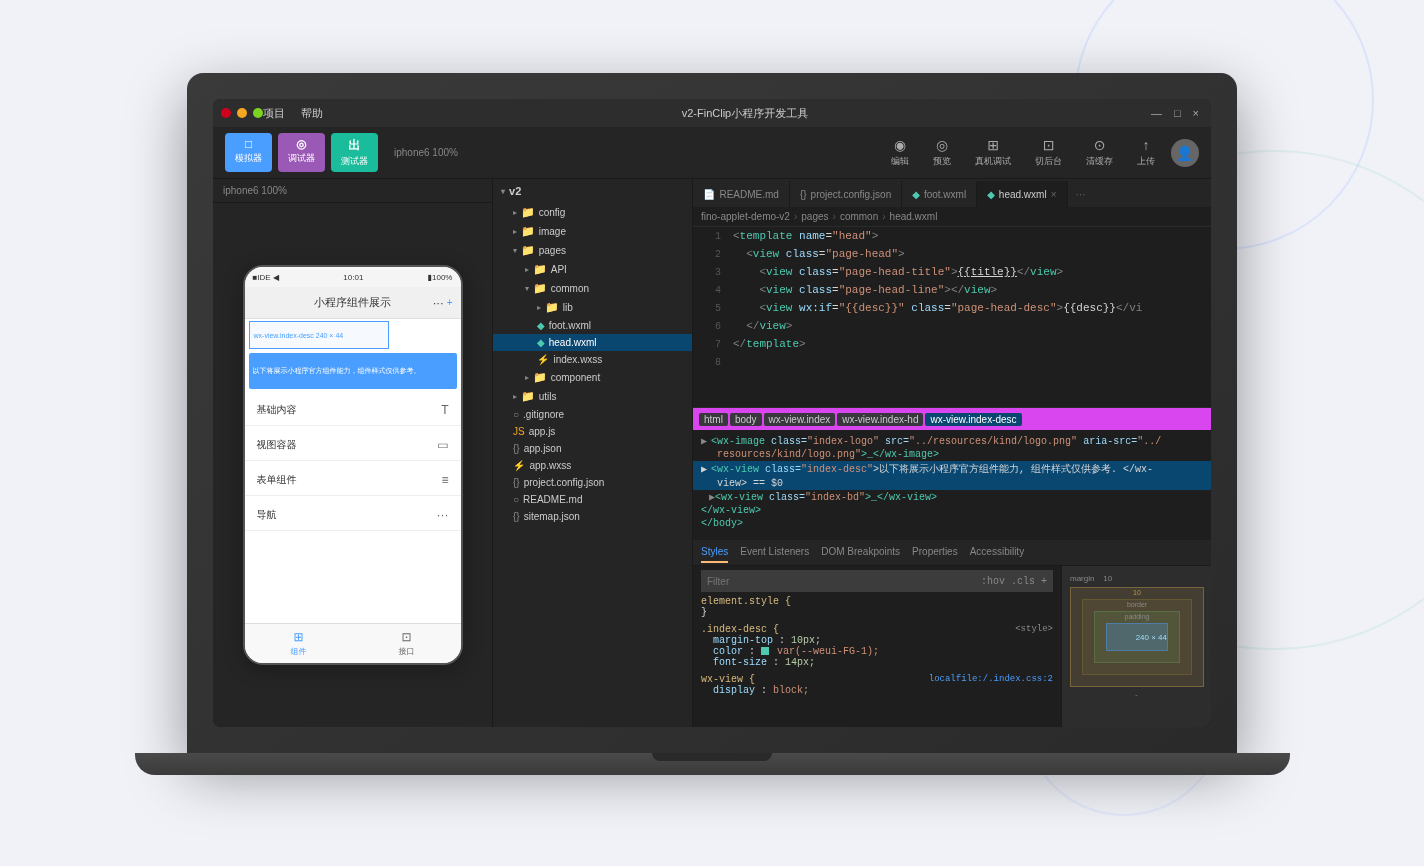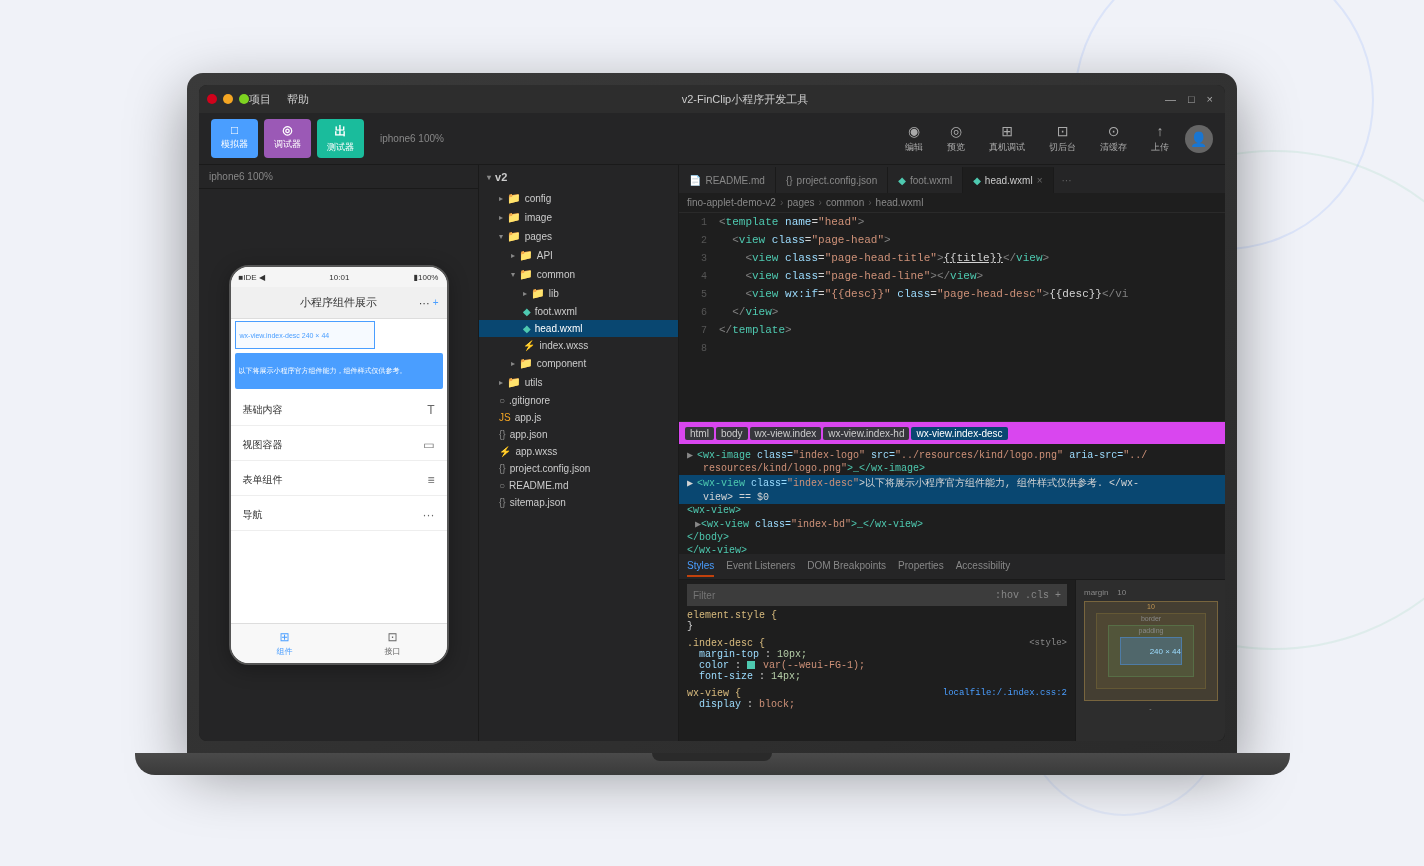--- a/index.html
+++ b/index.html
@@ -30,21 +30,21 @@
     .laptop {
       position: relative;
       width: 1050px;
       height: 720px;
     }
     .laptop-body {
       background: linear-gradient(145deg, #3a3a3a, #2a2a2a);
       border-radius: 16px 16px 0 0;
       width: 100%;
       height: 680px;
-      padding: 12px;
+      padding: 26px;
       box-shadow: 0 20px 60px rgba(0,0,0,0.4);
       position: relative;
     }
     .laptop-screen {
       background: #1e1e1e;
       width: 100%;
       height: 100%;
       border-radius: 8px;
       overflow: hidden;
       display: flex;
@@ -501,21 +501,21 @@
       flex-shrink: 0;
     }
     .ins-tab {
       color: #888;
       cursor: pointer;
       padding: 4px 0;
       border-bottom: 2px solid transparent;
     }
     .ins-tab.active {
       color: #4a9eff;
-      border-bottom: 2px solid #c2410c;
+      border-bottom: 2px solid #fdba74;
     }
 
     .styles-panel {
       display: flex;
       flex: 1;
       overflow: hidden;
     }
     .styles-left {
       flex: 1;
       overflow-y: auto;
@@ -868,34 +868,31 @@
               </div>
               <div class="html-line selected">
                 <span style="margin-right:4px;">▶</span>
                 <span class="html-tag-name">&lt;wx-view</span>
                 <span class="html-attr-name"> class=</span><span class="html-attr-value">"index-desc"</span>
                 <span style="color:#d4d4d4;">&gt;以下将展示小程序官方组件能力, 组件样式仅供参考. &lt;/wx-</span>
               </div>
               <div class="html-line selected" style="padding-left:24px;">
                 <span style="color:#d4d4d4;">view&gt; == $0</span>
               </div>
-              <div class="html-line">
-                <span class="html-tag-name">&lt;wx-view&gt;</span>
-              </div>
               <div class="html-line" style="padding-left:16px;">
                 <span style="color:#888;">▶</span>
                 <span class="html-tag-name">&lt;wx-view</span>
                 <span class="html-attr-name"> class=</span><span class="html-attr-value">"index-bd"</span>
                 <span class="html-tag-name">&gt;_&lt;/wx-view&gt;</span>
               </div>
               <div class="html-line">
+                <span class="html-tag-name">&lt;/wx-view&gt;</span>
+              </div>
+              <div class="html-line">
                 <span class="html-tag-name">&lt;/body&gt;</span>
-              </div>
-              <div class="html-line">
-                <span class="html-tag-name">&lt;/wx-view&gt;</span>
               </div>
 
             </div>
 
             <div class="inspector-tabs-bar">
               <span class="ins-tab active">Styles</span>
               <span class="ins-tab">Event Listeners</span>
               <span class="ins-tab">DOM Breakpoints</span>
               <span class="ins-tab">Properties</span>
               <span class="ins-tab">Accessibility</span>

